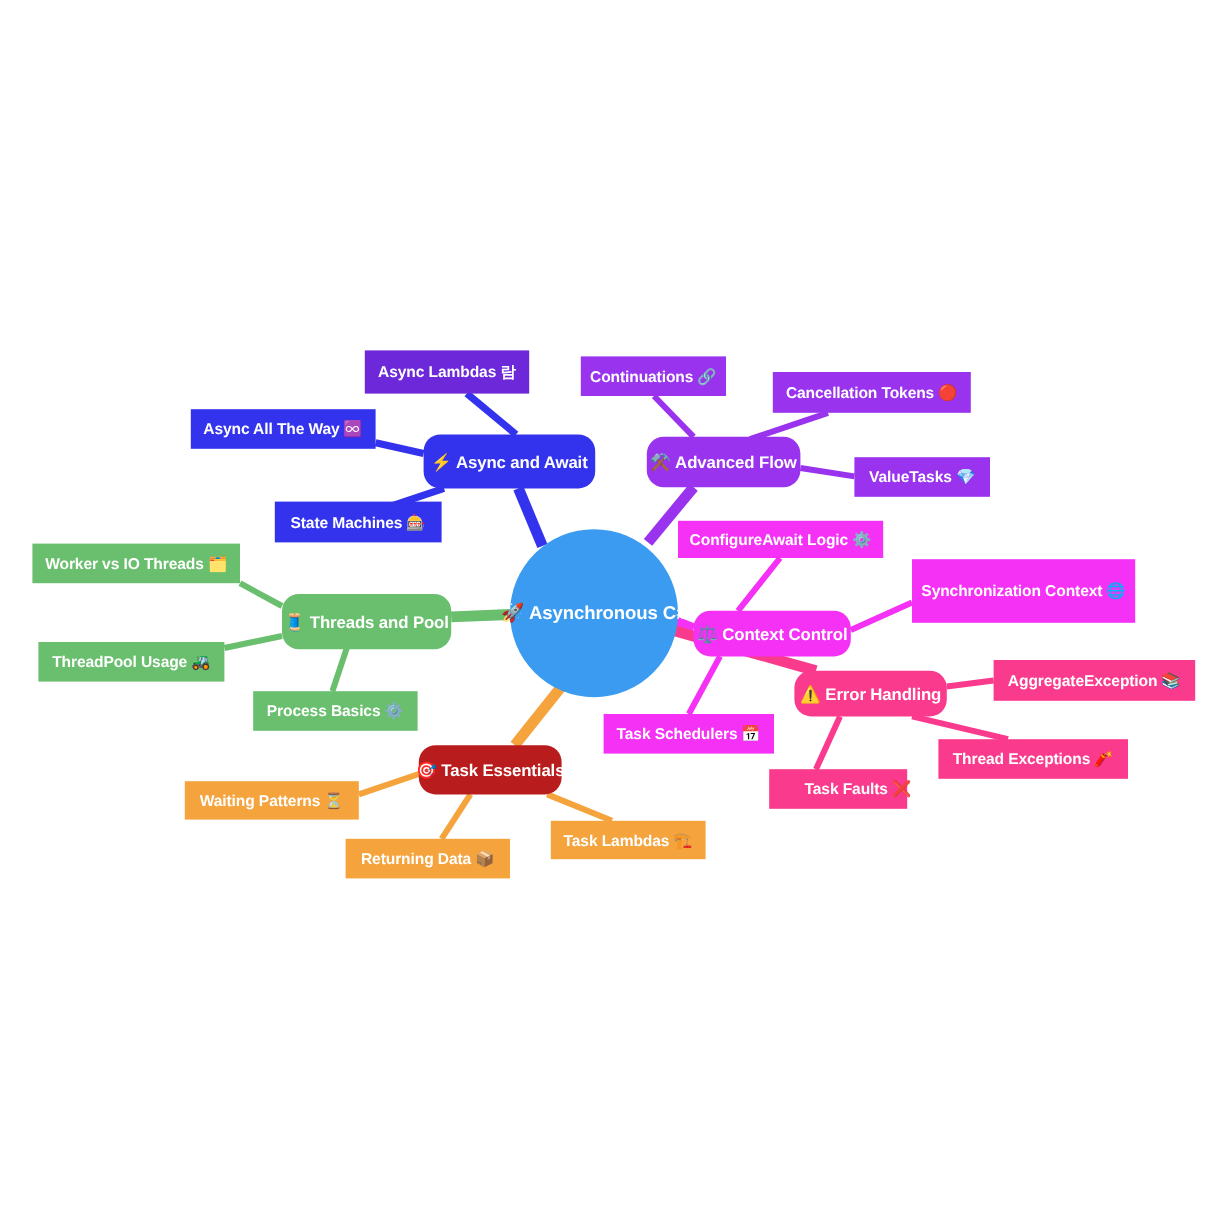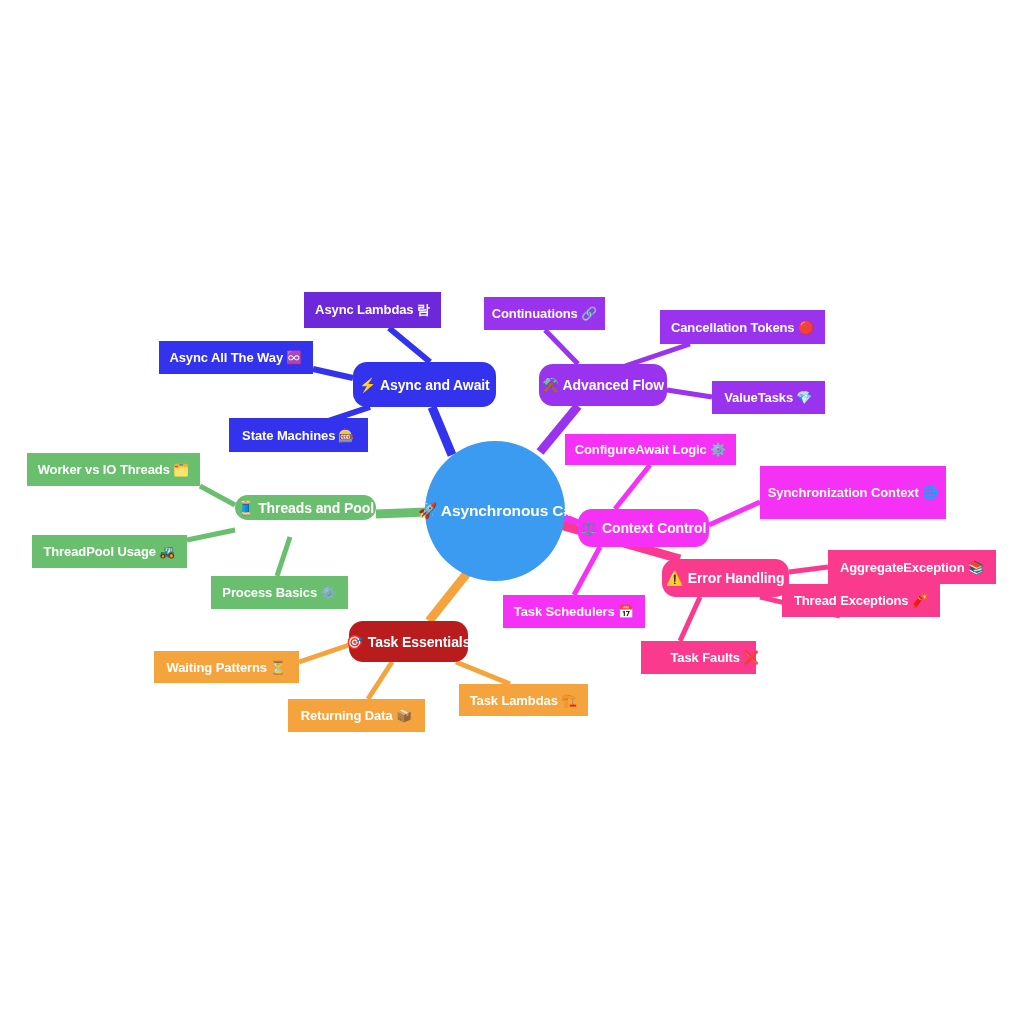--- a/index.html
+++ b/index.html
@@ -83,32 +83,32 @@
       <line x1="290" y1="537" x2="277" y2="576" stroke="#6abf6e" stroke-width="5" stroke-linecap="butt"></line>
     </svg>
   <div id="nodes">
       <div class="node root-node" style="left: 425px; top: 441px; width: 140px; height: 140px; background: rgb(58, 155, 240);">🚀 Asynchronous C#</div>
       <div class="node branch-node" style="left: 353px; top: 362px; width: 143px; height: 45px; background: rgb(51, 51, 238);">⚡ Async and Await</div>
       <div class="node leaf-node" style="left: 304px; top: 292px; width: 137px; height: 36px; background: #6d28d9;">Async Lambdas 람</div>
       <div class="node leaf-node" style="left: 159px; top: 341px; width: 154px; height: 33px; background: rgb(51, 51, 238);">Async All The Way ♾️</div>
       <div class="node leaf-node" style="left: 229px; top: 418px; width: 139px; height: 34px; background: rgb(51, 51, 238);">State Machines 🎰</div>
       <div class="node branch-node" style="left: 539px; top: 364px; width: 128px; height: 42px; background: rgb(153, 51, 238);">⚒️ Advanced Flow</div>
       <div class="node leaf-node" style="left: 484px; top: 297px; width: 121px; height: 33px; background: rgb(153, 51, 238);">Continuations 🔗</div>
-      <div class="node leaf-node" style="left: 660px; top: 310px; width: 165px; height: 34px; background: rgb(153, 51, 238);">Cancellation Tokens 🔴</div>
+      <div class="node leaf-node" style="left: 644px; top: 310px; width: 165px; height: 34px; background: rgb(153, 51, 238);">Cancellation Tokens 🔴</div>
       <div class="node leaf-node" style="left: 712px; top: 381px; width: 113px; height: 33px; background: rgb(153, 51, 238);">ValueTasks 💎</div>
       <div class="node branch-node" style="left: 578px; top: 509px; width: 131px; height: 38px; background: rgb(245, 49, 245);">⚖️ Context Control</div>
       <div class="node leaf-node" style="left: 565px; top: 434px; width: 171px; height: 31px; background: rgb(245, 49, 245);">ConfigureAwait Logic ⚙️</div>
       <div class="node leaf-node" style="left: 760px; top: 466px; width: 186px; height: 53px; background: rgb(245, 49, 245);">Synchronization Context 🌐</div>
       <div class="node leaf-node" style="left: 503px; top: 595px; width: 142px; height: 33px; background: rgb(245, 49, 245);">Task Schedulers 📅</div>
       <div class="node branch-node" style="left: 662px; top: 559px; width: 127px; height: 38px; background: rgb(250, 58, 140);">⚠️ Error Handling</div>
       <div class="node leaf-node" style="left: 828px; top: 550px; width: 168px; height: 34px; background: rgb(250, 58, 140);">AggregateException 📚</div>
-      <div class="node leaf-node" style="left: 782px; top: 584px; width: 158px; height: 33px; background: rgb(250, 58, 140);">Thread Exceptions 🧨</div>
+      <div class="node leaf-node" style="left: 782px; top: 616px; width: 158px; height: 33px; background: rgb(250, 58, 140);">Thread Exceptions 🧨</div>
       <div class="node leaf-node" style="left: 641px; top: 641px; width: 115px; height: 33px; background: rgb(250, 58, 140); padding-left: 47px;">Task Faults ❌</div>
       <div class="node branch-node" style="left: 349px; top: 621px; width: 119px; height: 41px; background: #b91c1c;">🎯 Task Essentials</div>
       <div class="node leaf-node" style="left: 154px; top: 651px; width: 145px; height: 32px; background: rgb(245, 163, 60);">Waiting Patterns ⏳</div>
       <div class="node leaf-node" style="left: 288px; top: 699px; width: 137px; height: 33px; background: rgb(245, 163, 60);">Returning Data 📦</div>
       <div class="node leaf-node" style="left: 459px; top: 684px; width: 129px; height: 32px; background: rgb(245, 163, 60);">Task Lambdas 🏗️</div>
-      <div class="node branch-node" style="left: 235px; top: 495px; width: 141px; height: 25px; background: rgb(106, 191, 110);">🧵 Threads and Pool</div>
+      <div class="node branch-node" style="left: 235px; top: 495px; width: 141px; height: 46px; background: rgb(106, 191, 110);">🧵 Threads and Pool</div>
       <div class="node leaf-node" style="left: 27px; top: 453px; width: 173px; height: 33px; background: rgb(106, 191, 110);">Worker vs IO Threads 🗂️</div>
       <div class="node leaf-node" style="left: 32px; top: 535px; width: 155px; height: 33px; background: rgb(106, 191, 110);">ThreadPool Usage 🚜</div>
       <div class="node leaf-node" style="left: 211px; top: 576px; width: 137px; height: 33px; background: rgb(106, 191, 110);">Process Basics ⚙️</div>
     </div>
 </div>
 
 </body></html>

